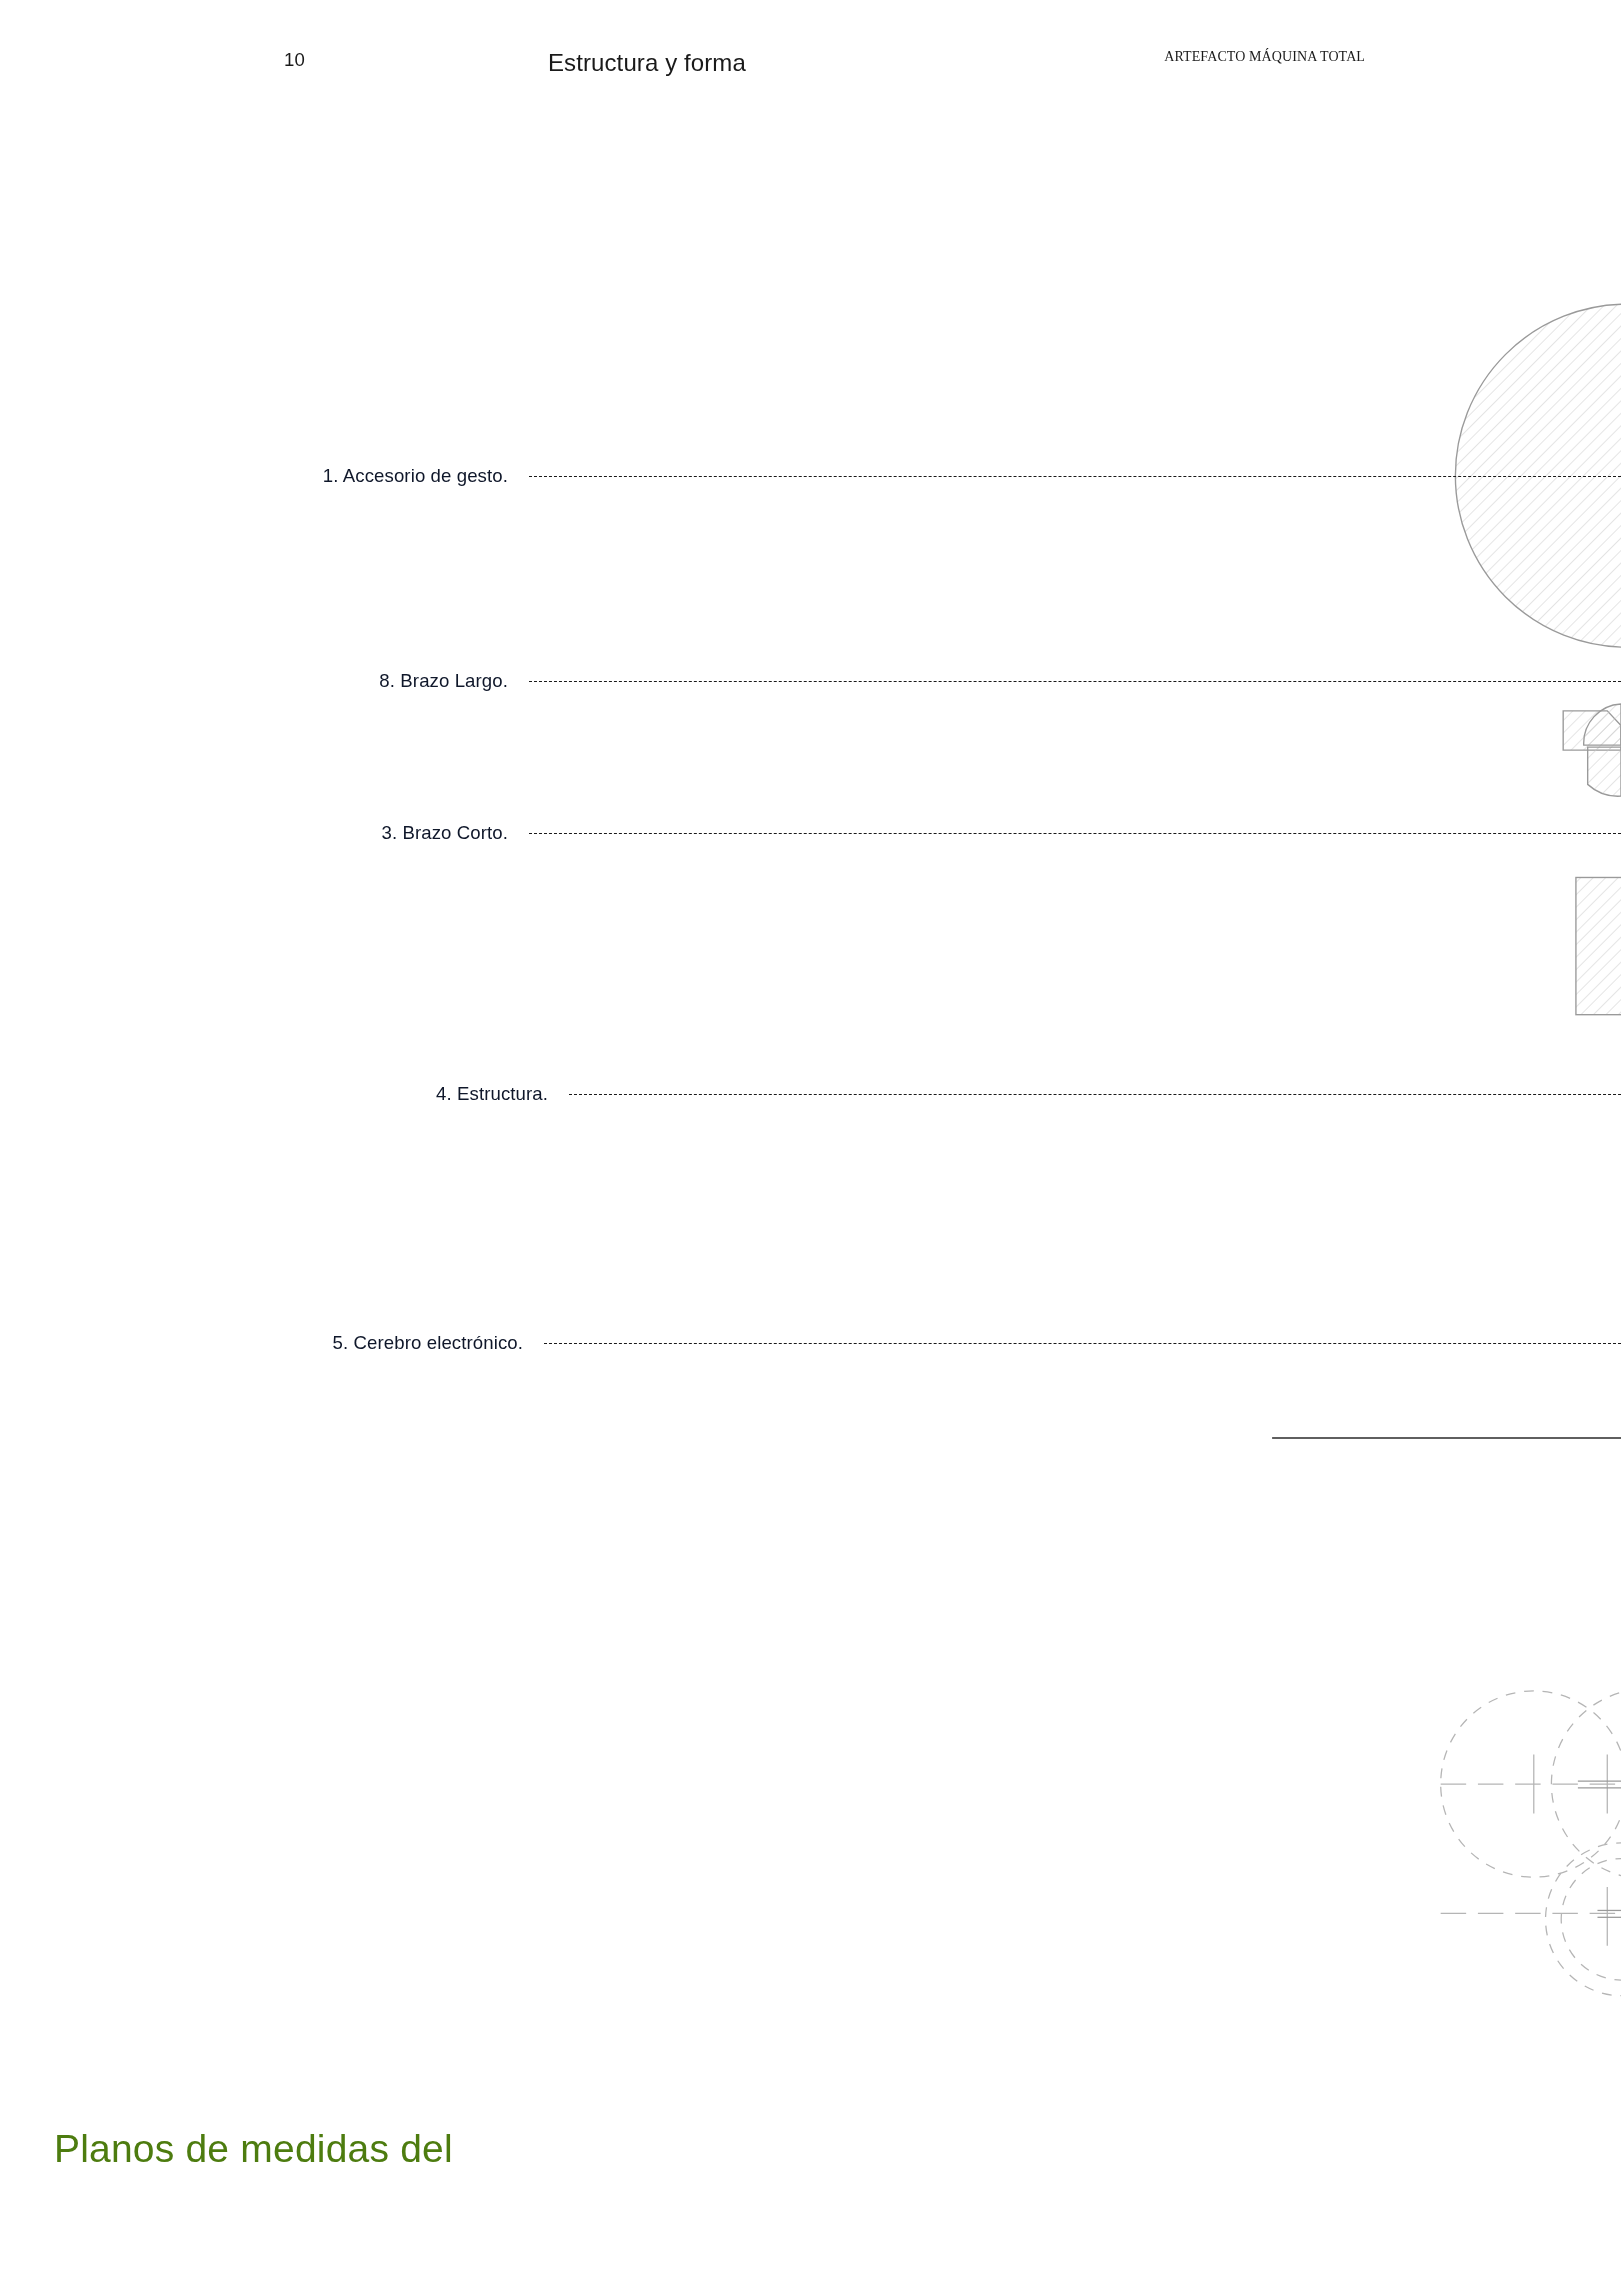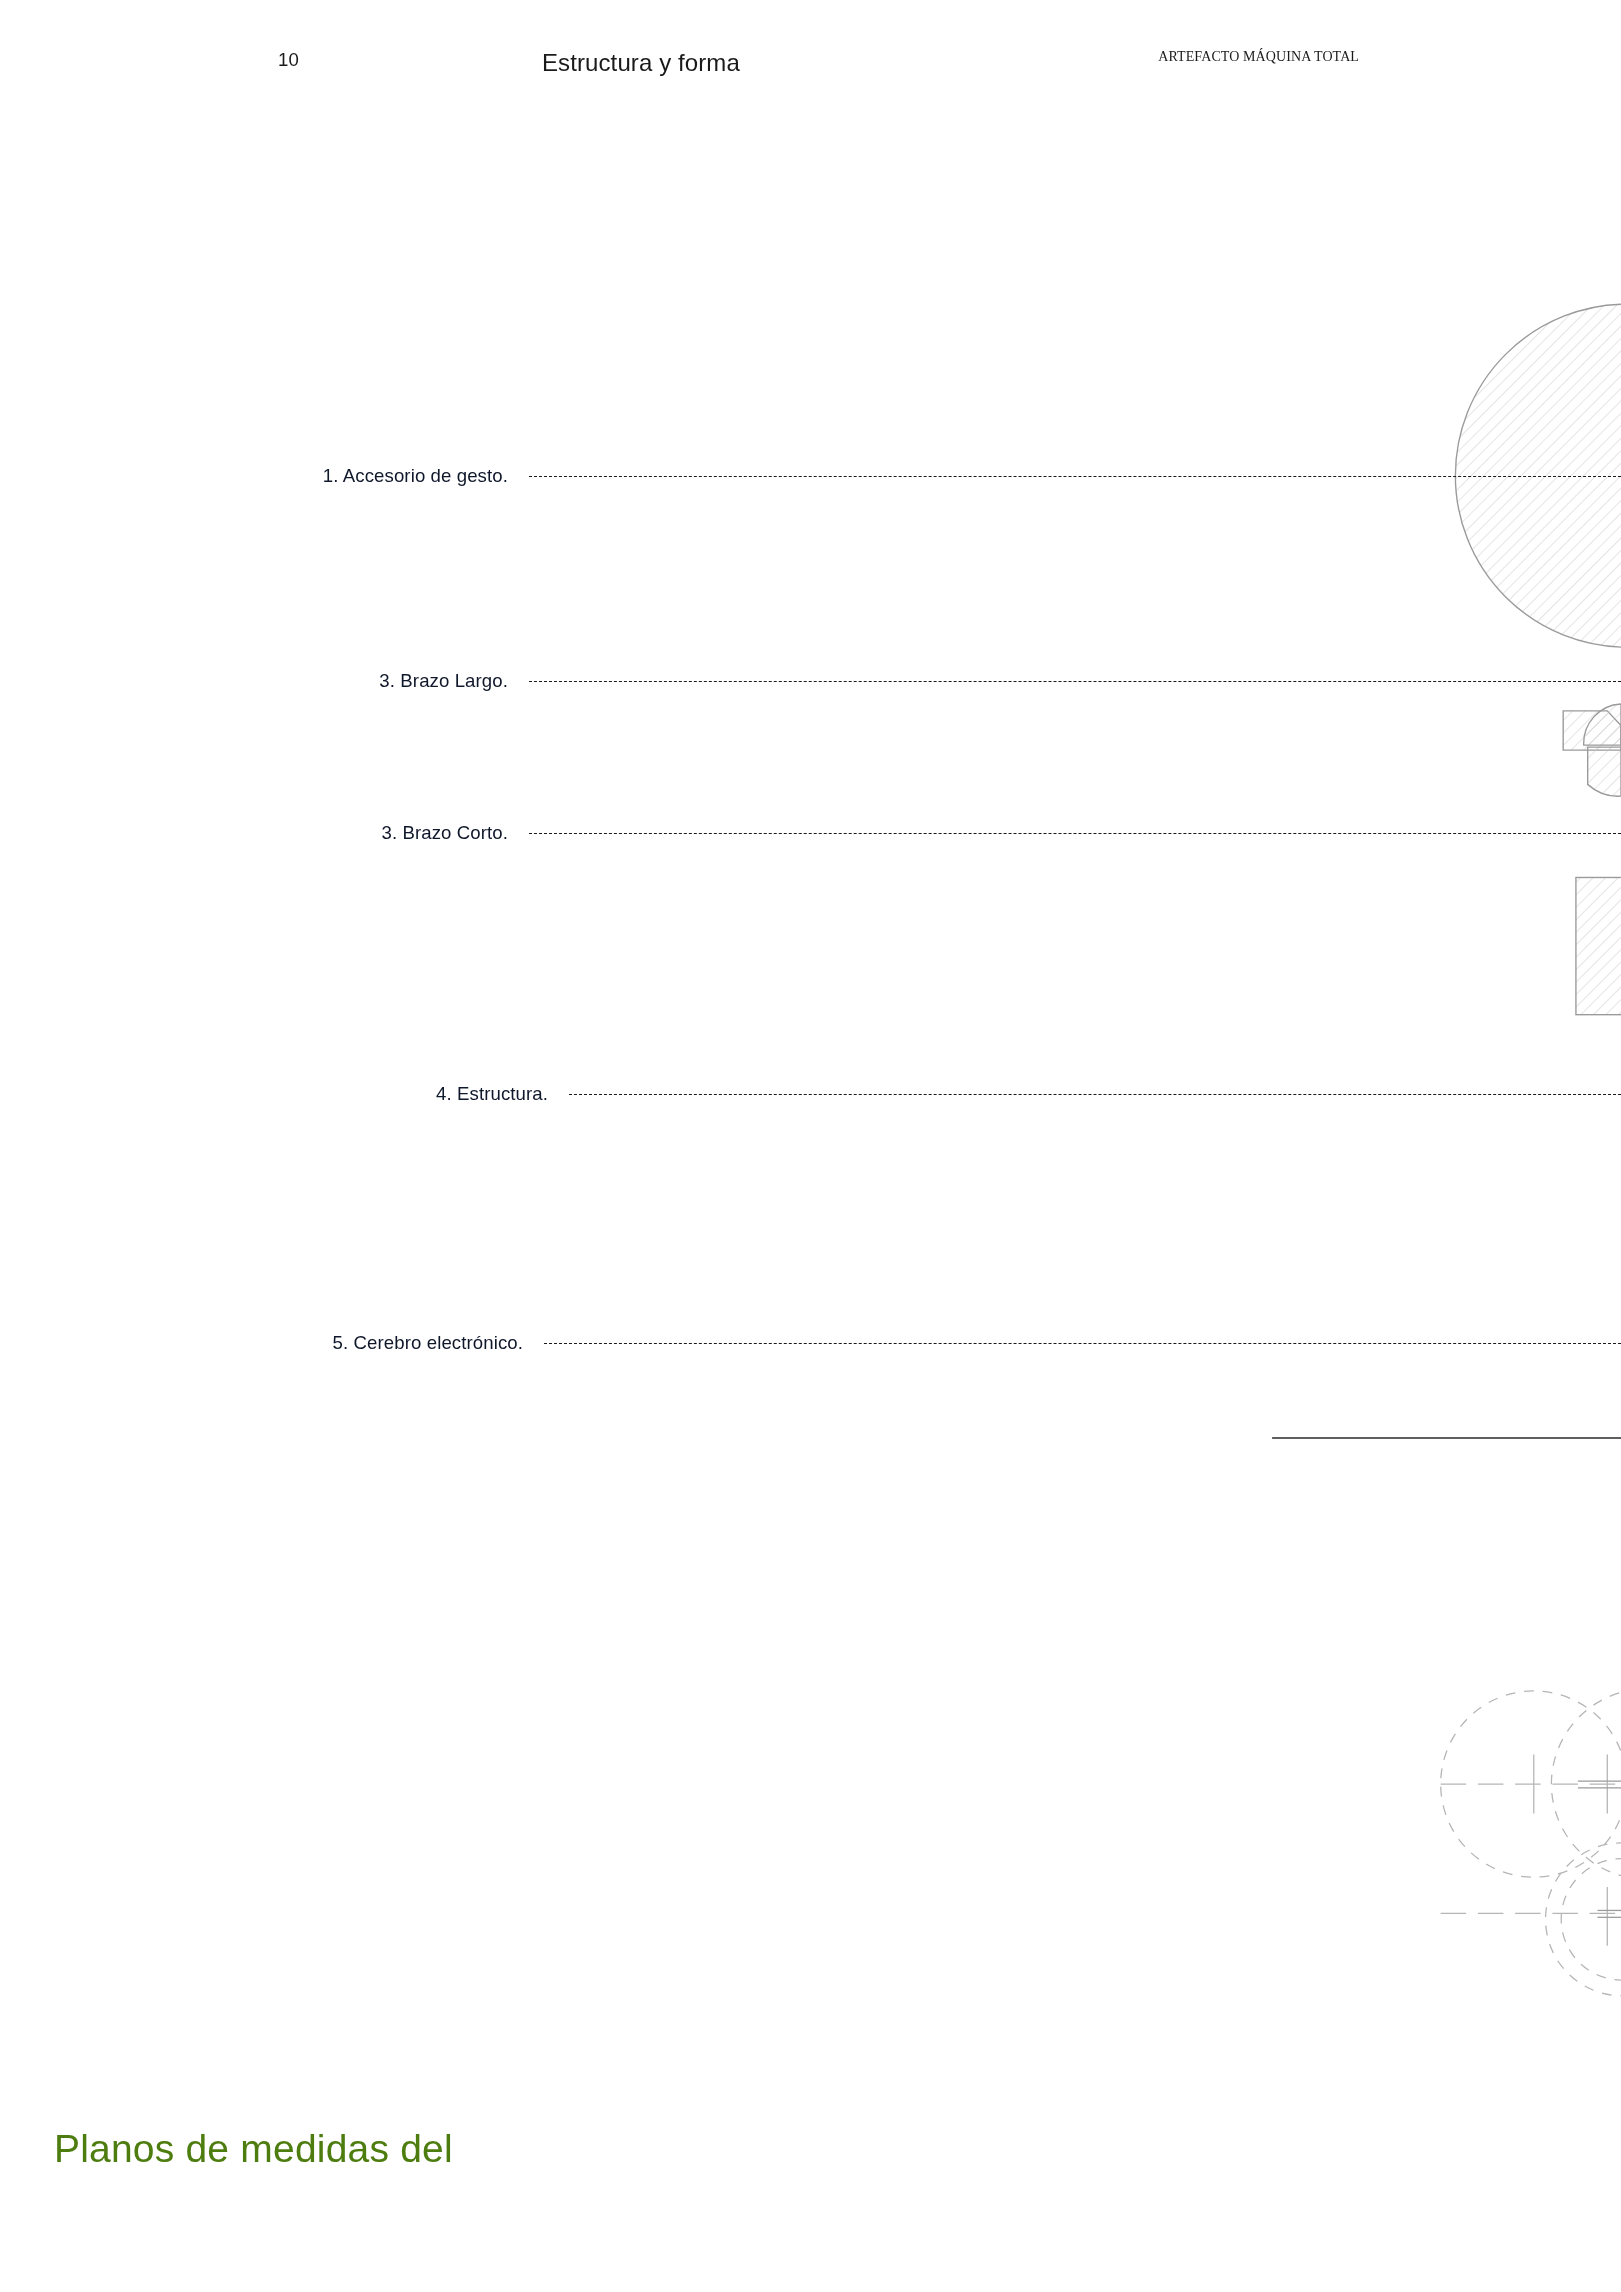--- a/index.html
+++ b/index.html
@@ -19,21 +19,21 @@
     width: 1621px;
     height: 2293px;
     margin: 0 auto;
     background: #ffffff;
     overflow: hidden;
   }
 
   
   .running-head {
     position: absolute;
-    left: 8px;
+    left: 14px;
     top: 49px;
     width: 1351px;
     height: 29px;
   }
   .rh-folio {
     position: absolute;
     left: 270px;
     top: 0;
     font-size: 18.6px;
     letter-spacing: 0.2px;
@@ -184,21 +184,21 @@
   </div>
 
   <div class="callouts">
 
     <div class="callout c1">
       <span class="callout-label">1. Accesorio de gesto.</span>
       <span class="callout-leader"></span>
     </div>
 
     <div class="callout c2">
-      <span class="callout-label">3. Brazo Largo.</span>
+      <span class="callout-label">8. Brazo Largo.</span>
       <span class="callout-leader"></span>
     </div>
 
     <div class="callout c3">
       <span class="callout-label">3. Brazo Corto.</span>
       <span class="callout-leader"></span>
     </div>
 
     <div class="callout c4">
       <span class="callout-label">4. Estructura.</span>

